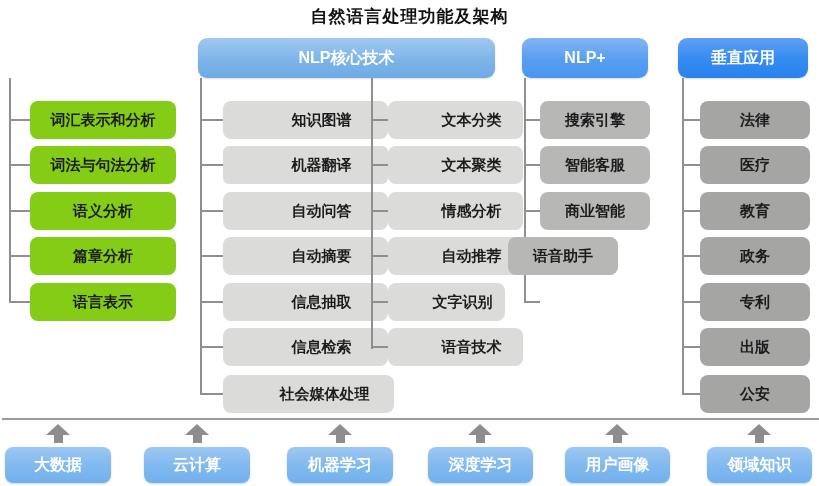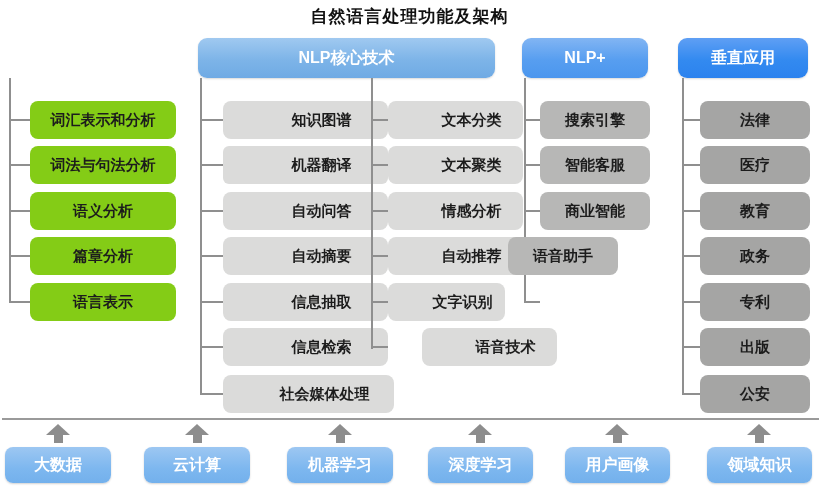--- a/index.html
+++ b/index.html
@@ -87,21 +87,21 @@
   <div class="h-line" style="left:371px;top:164px;width:17px;"></div>
   <div class="h-line" style="left:371px;top:210px;width:17px;"></div>
   <div class="h-line" style="left:371px;top:255px;width:17px;"></div>
   <div class="h-line" style="left:371px;top:301px;width:17px;"></div>
   <div class="h-line" style="left:371px;top:346px;width:17px;"></div>
   <div class="box g2" style="left:388px;top:101px;width:103px;">文本分类</div>
   <div class="box g2" style="left:388px;top:146px;width:103px;">文本聚类</div>
   <div class="box g2" style="left:388px;top:192px;width:103px;">情感分析</div>
   <div class="box g2" style="left:388px;top:237px;width:103px;">自动推荐</div>
   <div class="box g2" style="left:388px;top:283px;width:85px;">文字识别</div>
-  <div class="box g2" style="left:388px;top:328px;width:103px;margin-left:34px;">语音技术</div>
+  <div class="box g2" style="left:388px;top:328px;width:103px;">语音技术</div>
 
   <div class="col-header hdr-mid" style="left:522px;width:126px;">NLP+</div>
   <div class="v-line" style="left:524px;top:78px;height:225px;"></div>
   <div class="h-line" style="left:524px;top:119px;width:16px;"></div>
   <div class="h-line" style="left:524px;top:164px;width:16px;"></div>
   <div class="h-line" style="left:524px;top:210px;width:16px;"></div>
   <div class="h-line" style="left:524px;top:255px;width:16px;"></div>
   <div class="h-line" style="left:524px;top:301px;width:16px;"></div>
   <div class="box g3" style="left:540px;top:101px;width:110px;">搜索引擎</div>
   <div class="box g3" style="left:540px;top:146px;width:110px;">智能客服</div>

